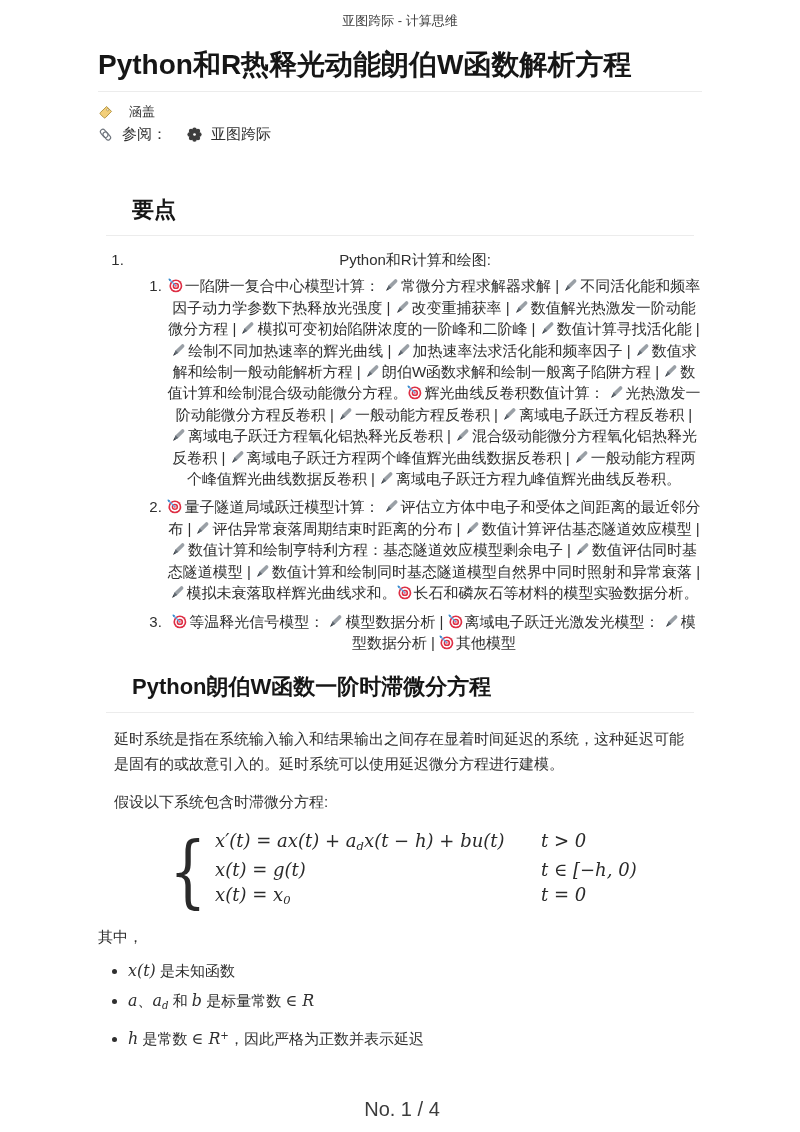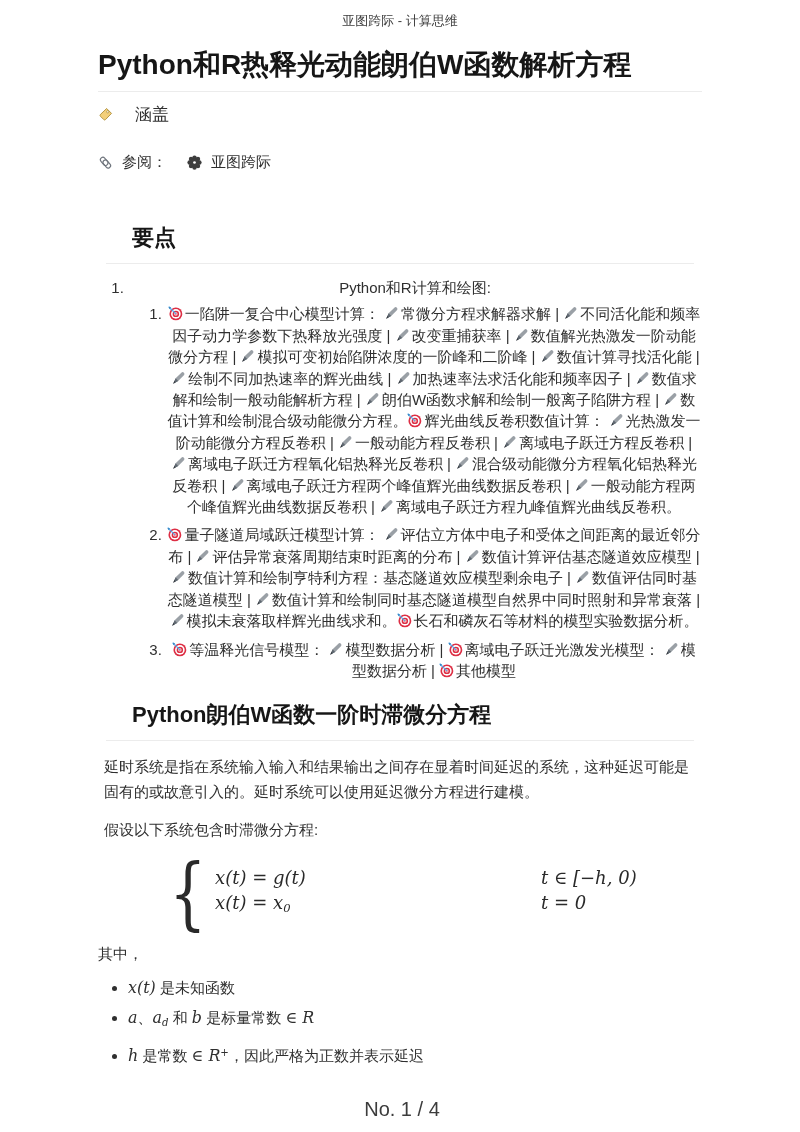--- a/index.html
+++ b/index.html
@@ -8,40 +8,40 @@
     background:#ffffff;color:#2f2f2f;
     font-family:"Liberation Sans","DejaVu Sans",sans-serif;
   }
   .page-header{padding-top:12px;text-align:center;font-size:13px;color:#3c3c3c;}
   .content{padding:0 98px;}
 
   h1.doc-title{
     margin:16px 0 0;font-size:28px;line-height:37px;font-weight:bold;color:#161616;
     padding-bottom:8px;border-bottom:1px solid #ececec;
   }
-  .tagline{margin-top:11px;font-size:17px;display:flex;align-items:center;gap:20px;color:#2f2f2f;}
+  .tagline{margin-top:11px;font-size:13px;display:flex;align-items:center;gap:14px;color:#2f2f2f;}
   .keywords{margin-top:10px;font-size:15px;line-height:24px;color:#2f2f2f;}
-  .see-also{margin-top:27px;font-size:15px;display:flex;align-items:center;gap:7px;}
+  .see-also{margin-top:4px;font-size:15px;display:flex;align-items:center;gap:7px;}
   .see-also .sep{width:6px;}
   .link-text{color:#2f2f2f;}
 
   .kp-section{margin-top:52px;}
   h2.sec-heading{
     margin:8px;font-size:22px;line-height:28px;font-weight:bold;color:#161616;
     padding:0 0 11px 26px;border-bottom:1px solid #ececec;
   }
   h2.sec-heading.second{margin-top:20px;}
 
   ol.outer-list{margin:13px 0 0;padding-left:30px;font-size:15px;line-height:21.4px;text-align:center;}
   ol.outer-list>li{margin:0;}
   ol.inner-list{margin:5px 0 0;padding-left:38px;}
   ol.inner-list>li{margin-top:7px;}
   ol.inner-list>li:first-child{margin-top:0;}
 
-  .para{margin:14px 6px 0;font-size:15px;line-height:24.5px;color:#2f2f2f;}
+  .para{margin:14px 16px 0;font-size:15px;line-height:24.5px;color:#2f2f2f;}
 
   .math{font-family:"DejaVu Serif","Liberation Serif",serif;font-style:italic;font-size:1.06em;}
   .msub{font-family:"DejaVu Serif","Liberation Serif",serif;font-style:italic;font-size:0.68em;vertical-align:-0.28em;}
   .msup{font-family:"DejaVu Serif","Liberation Serif",serif;font-style:italic;font-size:0.68em;vertical-align:0.5em;}
 
   .equation{margin:14px auto 0;display:flex;justify-content:center;align-items:center;font-size:17px;color:#2a2a2a;}
   .brace{font-family:"DejaVu Serif",serif;font-size:78px;font-weight:300;line-height:72px;
          transform:scaleX(.75);display:inline-block;margin-right:2px;color:#2a2a2a;}
   .eq-rows{display:flex;flex-direction:column;}
   .eq-row{display:flex;line-height:24px;}
@@ -291,20 +291,24 @@
 
   <h2 class="sec-heading second">Python朗伯W函数一阶时滞微分方程</h2>
 
   <p class="para">延时系统是指在系统输入输入和结果输出之间存在显着时间延迟的系统，这种延迟可能是固有的或故意引入的。延时系统可以使用延迟微分方程进行建模。</p>
   <p class="para">假设以下系统包含时滞微分方程:</p>
 
   <div class="equation">
     <span class="brace">{</span>
     <div class="eq-rows" id="eq-rows">
         <div class="eq-row">
+          <span class="eq-main"><span class="math">x′(t) = ax(t) + a</span><span class="msub">d</span><span class="math">x(t − h) + bu(t)</span></span>
+          <span class="eq-cond math">t &gt; 0</span>
+        </div>
+        <div class="eq-row">
           <span class="eq-main"><span class="math">x(t) = g(t)</span></span>
           <span class="eq-cond math">t ∈ [−h, 0)</span>
         </div>
         <div class="eq-row">
           <span class="eq-main"><span class="math">x(t) = x</span><span class="msub">0</span></span>
           <span class="eq-cond math">t = 0</span>
         </div>
       </div>
   </div>
 

